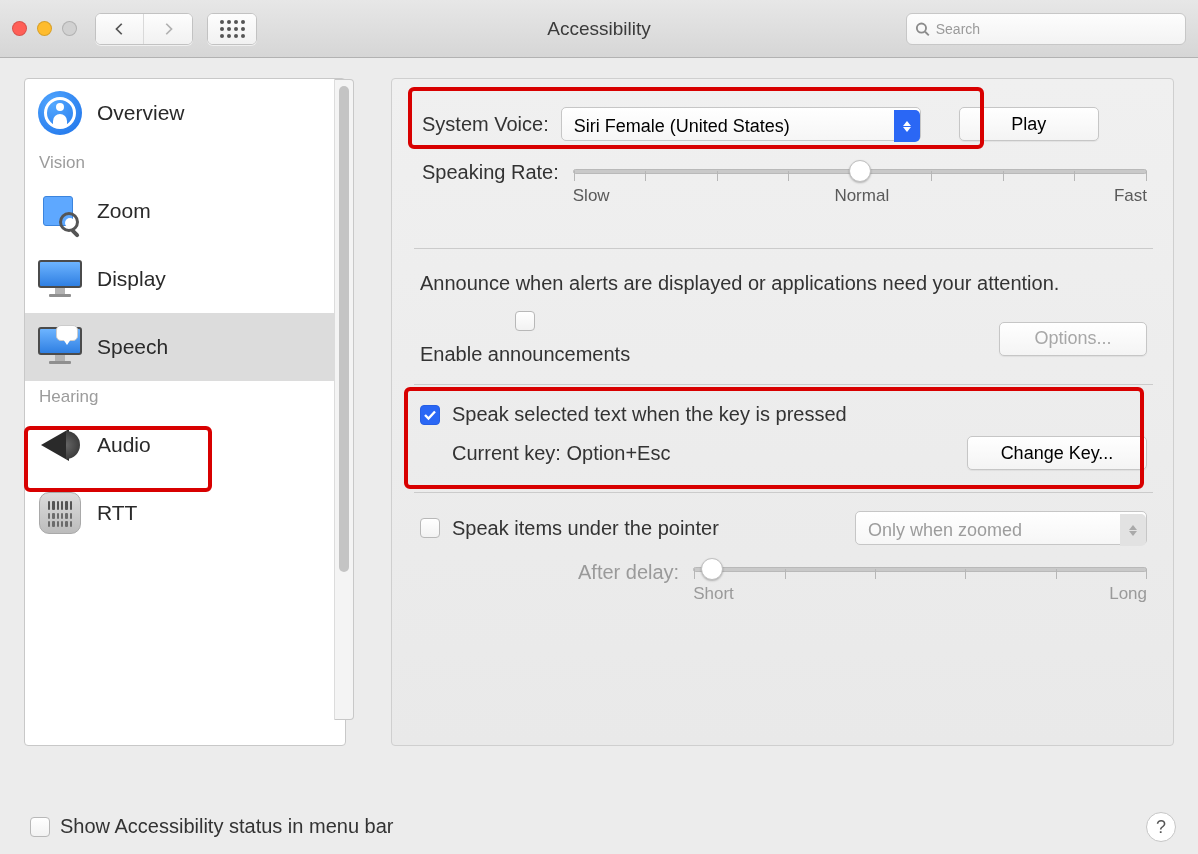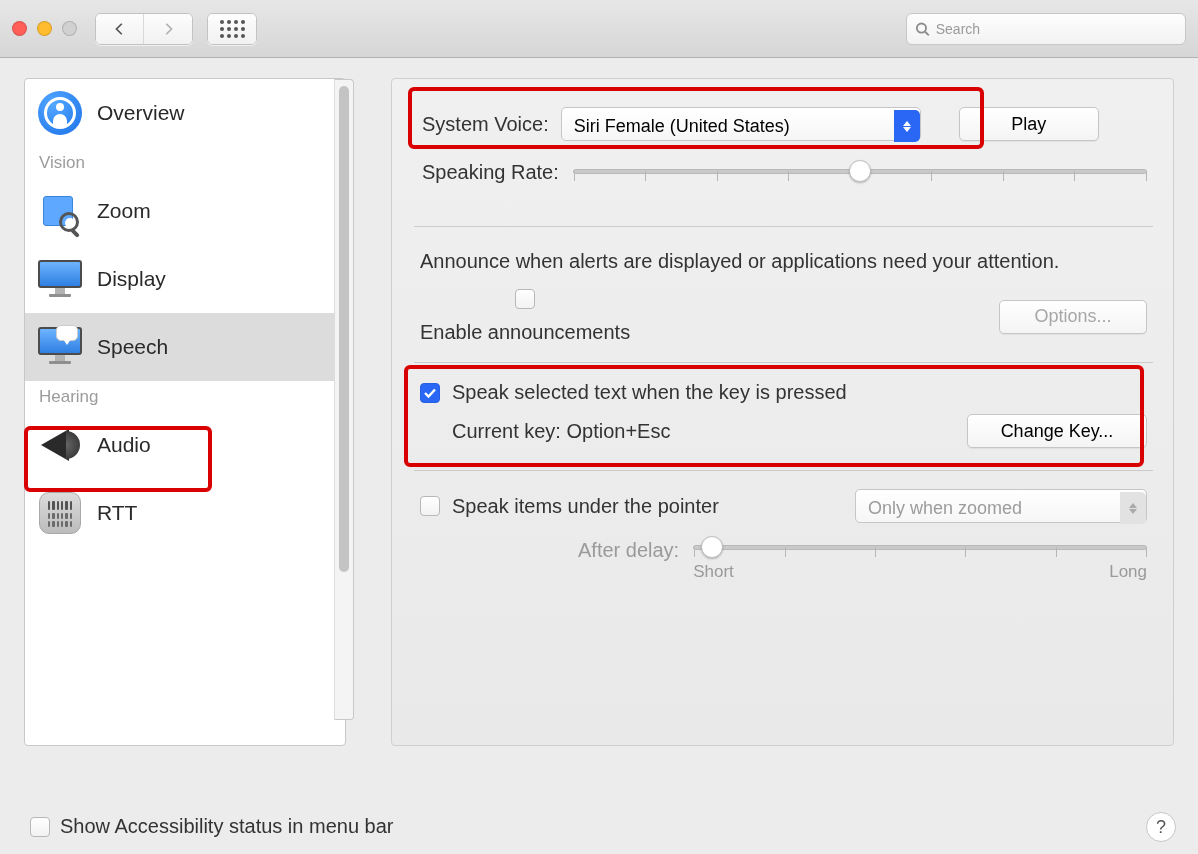--- a/index.html
+++ b/index.html
@@ -242,20 +242,21 @@
           <span></span>
           <span></span>
           <span></span>
       <span></span>
           <span></span>
           <span></span>
           <span></span>
     </div>
       </div>
   </div>
+  <div class="title-text">Accessibility</div>
   <div class="search-wrap">
     <svg viewBox="0 0 16 16" fill="none" stroke="#8b8b8b" stroke-width="2">
         <circle cx="7" cy="7" r="5"></circle>
         <line x1="11" y1="11" x2="15" y2="15"></line>
       </svg>
     <input type="text" placeholder="Search" style="">
   </div>
 </div>
 
 <div class="content">
@@ -394,20 +395,25 @@
               <div class="tick" style="left:25%"></div>
                 <div class="tick" style="left:37.5%"></div>
               <div class="tick" style="left:50%"></div>
                 <div class="tick" style="left:62.5%"></div>
               <div class="tick" style="left:75%"></div>
                 <div class="tick" style="left:87.5%"></div>
               <div class="tick" style="left:100%"></div>
             </div>
             <div class="slider-thumb" style="left:50%;"></div>
           </div>
+          <div class="slider-labels">
+            <span>Slow</span>
+            <span>Normal</span>
+            <span>Fast</span>
+          </div>
         </div>
       </div>
     </div>
 
     <div class="hr" style="margin-top:42px;"></div>
 
     <div style="padding:0 6px;">
       <div class="label" style="line-height:1.4;">Announce when alerts are displayed or applications need your attention.</div>
       <div class="row" style="margin-top:14px; justify-content:space-between;">
         <div class="row" style="gap:12px;flex-direction:column;">

